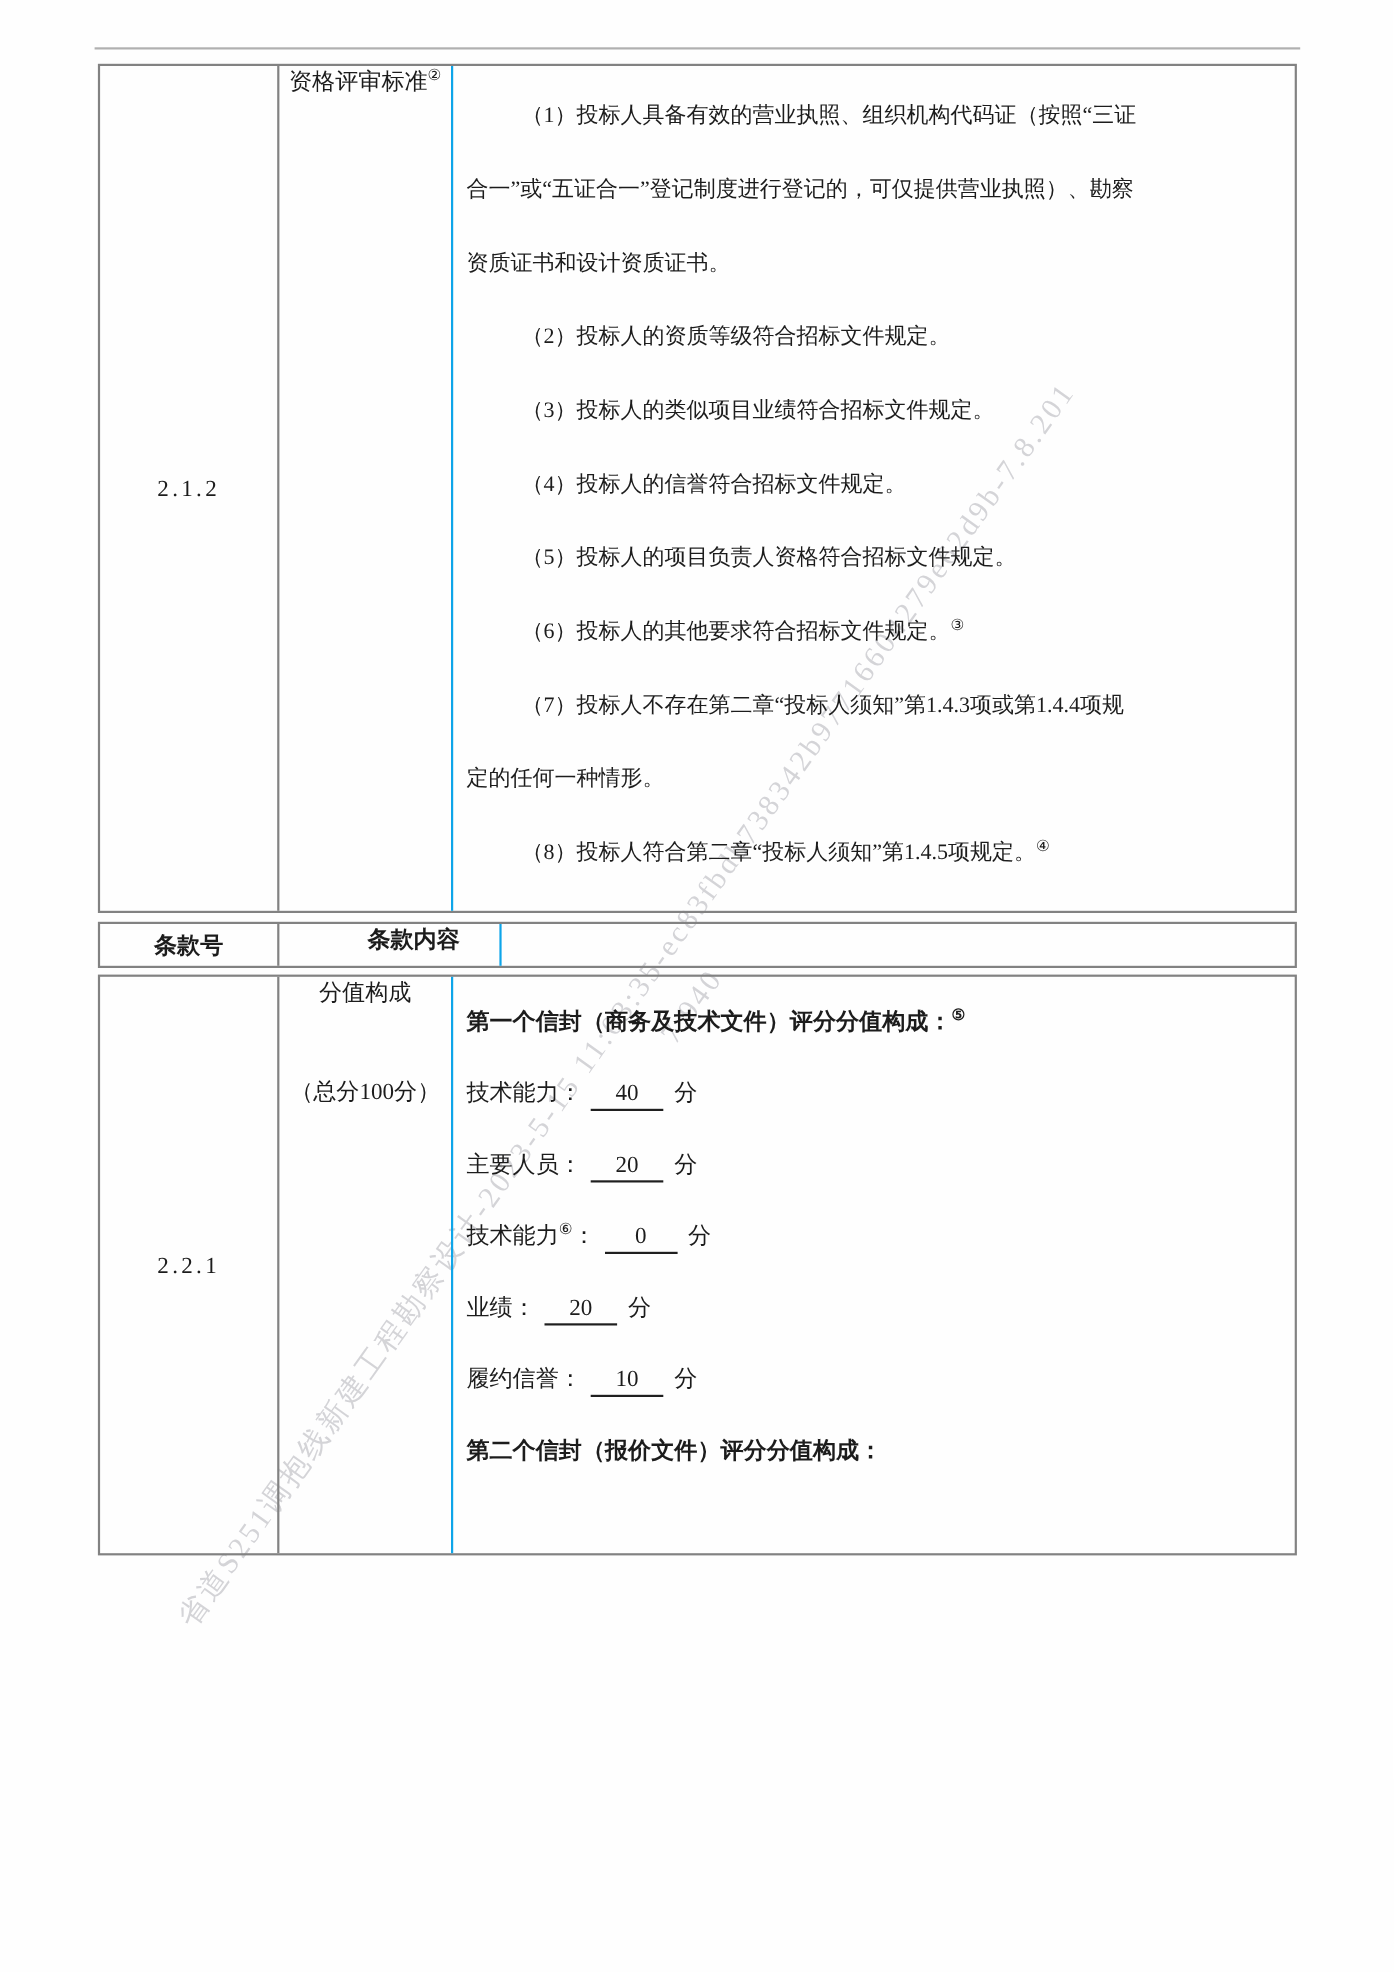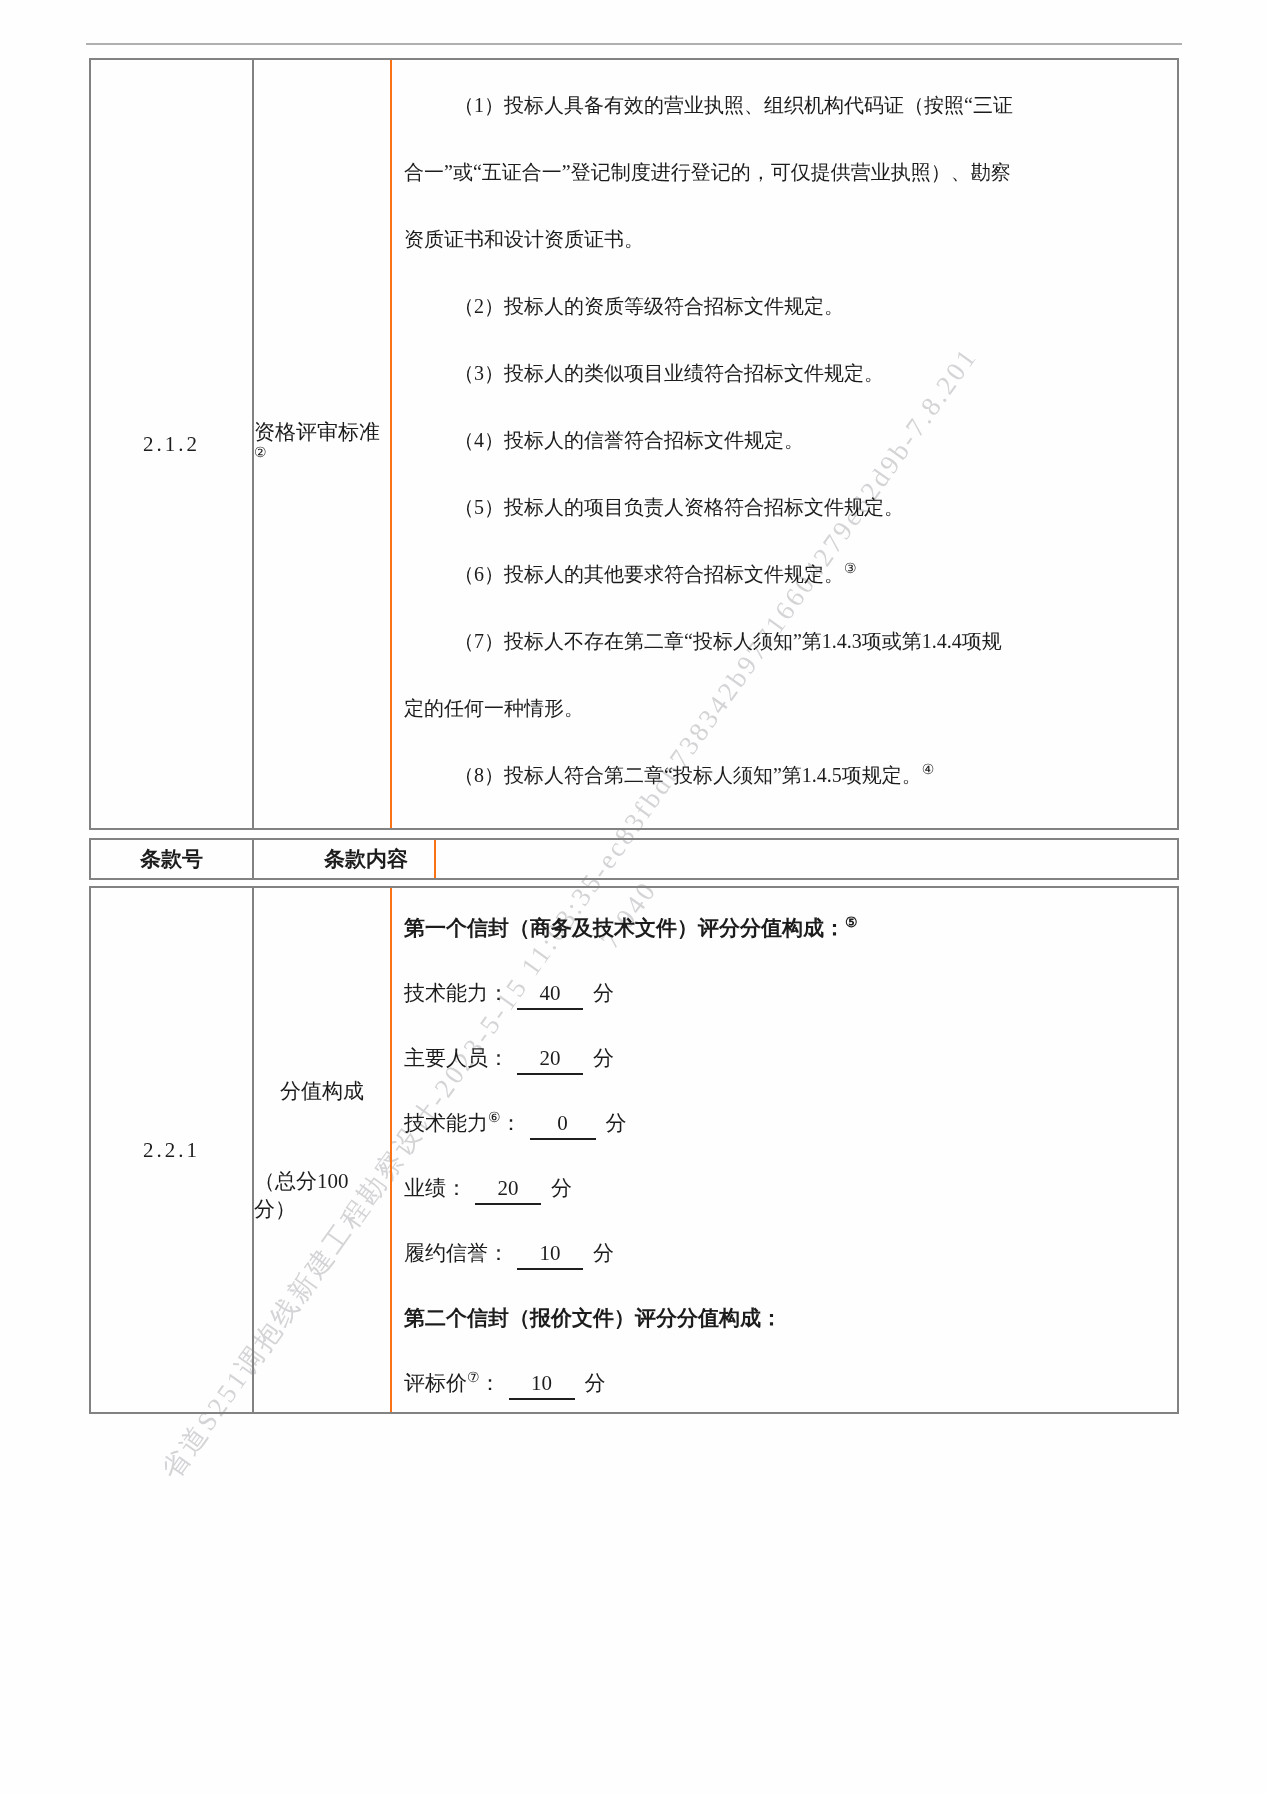--- a/index.html
+++ b/index.html
@@ -52,24 +52,24 @@
   .t2 { top: 886px; height: 528px; }
 
   .col { box-sizing: border-box; }
   .c1 {
     width: 163px;
     border-right: 2px solid #828282;
     display: flex; align-items: center; justify-content: center;
     font-size: 21px;
   }
   .c2 {
-    width: 138px;
-    border-right: 2px solid #f97316;
+    width: 158px;
+    border-right: 2px solid #0ea5e9;
     display: flex; flex-direction: column;
-    align-items: center; justify-content: center;
+    align-items: center; 
     font-size: 21px;
   }
   .c3 { flex: 1; font-size: 21px; }
 
   .clause-no { letter-spacing: 3px; }
 
   
   .body1 { padding: 12px 0 0 12px; }
   .body1 .para {
     margin: 0;
@@ -159,18 +159,17 @@
       <span>（总分100分）</span>
     </div>
     <div class="col c3 body2">
       <div class="line heading"><span>第一个信封（商务及技术文件）评分分值构成：</span><sup>⑤</sup></div>
       <div class="line"><span>技术能力：</span><span class="score">40</span><span>分</span></div>
       <div class="line"><span>主要人员：</span><span class="score">20</span><span>分</span></div>
       <div class="line"><span>技术能力</span><sup>⑥</sup><span>：</span><span class="score">0</span><span>分</span></div>
       <div class="line"><span>业绩：</span><span class="score">20</span><span>分</span></div>
       <div class="line"><span>履约信誉：</span><span class="score">10</span><span>分</span></div>
       <div class="line heading"><span>第二个信封（报价文件）评分分值构成：</span></div>
-      <div class="line"><span>评标价</span><sup>⑦</sup><span>：</span><span class="score">10</span><span>分</span></div>
     </div>
   </div>
 
 
 </div>
 
 </body></html>

